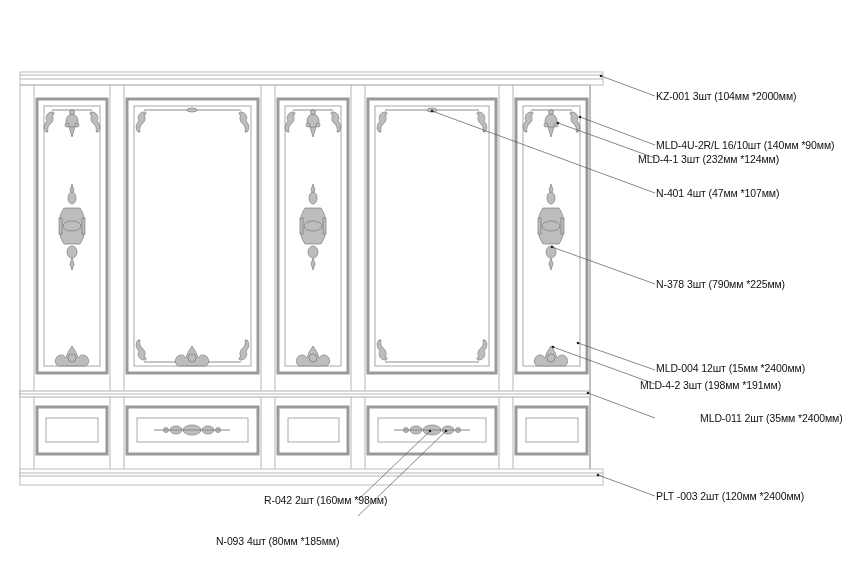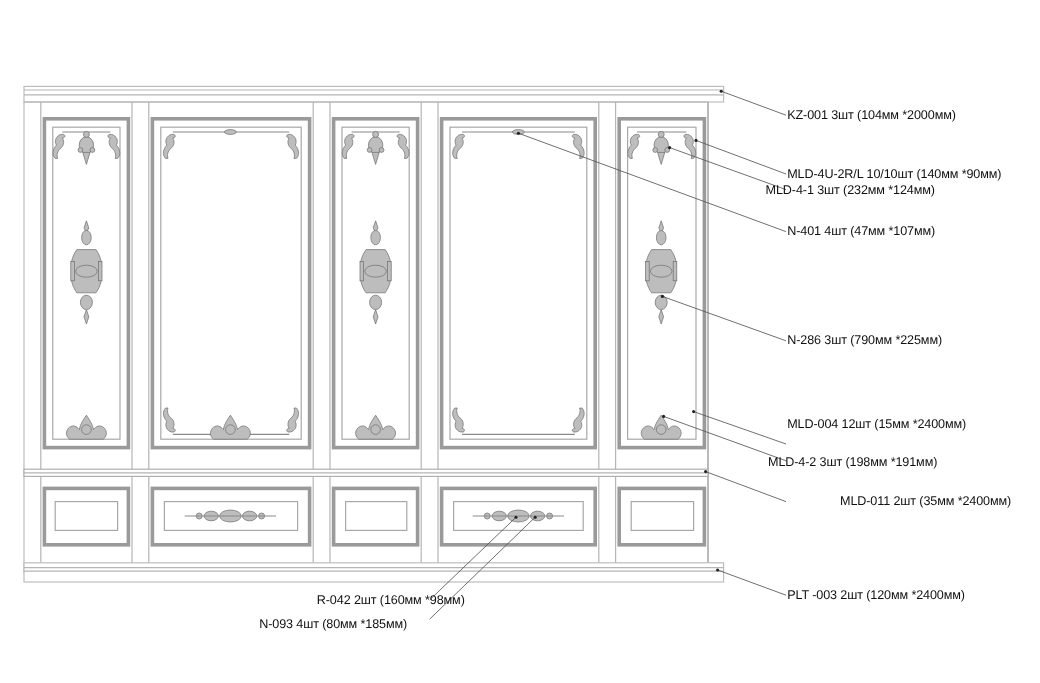--- a/index.html
+++ b/index.html
@@ -189,22 +189,22 @@
     <circle cx="578" cy="343" r="1.3"></circle>
     <circle cx="553" cy="347" r="1.3"></circle>
     <circle cx="588" cy="393" r="1.3"></circle>
     <circle cx="598" cy="475" r="1.3"></circle>
     <circle cx="430" cy="431" r="1.3"></circle>
     <circle cx="446" cy="431" r="1.3"></circle>
   </g>
 </svg>
 
 <div class="lbl" style="left:656px;top:90px;">KZ-001 3шт (104мм *2000мм)</div>
-<div class="lbl" style="left:656px;top:139px;">MLD-4U-2R/L 10/10шт (140мм *90мм)</div>
+<div class="lbl" style="left:656px;top:139px;">MLD-4U-2R/L 16/10шт (140мм *90мм)</div>
 <div class="lbl" style="left:638px;top:153px;">MLD-4-1  3шт (232мм *124мм)</div>
 <div class="lbl" style="left:656px;top:187px;">N-401 4шт (47мм *107мм)</div>
-<div class="lbl" style="left:656px;top:278px;">N-286 3шт (790мм *225мм)</div>
-<div class="lbl" style="left:656px;top:348px;">MLD-004  12шт (15мм *2400мм)</div>
+<div class="lbl" style="left:656px;top:278px;">N-378 3шт (790мм *225мм)</div>
+<div class="lbl" style="left:656px;top:362px;">MLD-004  12шт (15мм *2400мм)</div>
 <div class="lbl" style="left:640px;top:379px;">MLD-4-2  3шт (198мм *191мм)</div>
 <div class="lbl" style="left:656px;top:412px;padding-left:44px;">MLD-011  2шт (35мм *2400мм)</div>
 <div class="lbl" style="left:656px;top:490px;">PLT -003  2шт (120мм *2400мм)</div>
 <div class="lbl" style="left:216px;top:494px;margin-left:48px;">R-042  2шт (160мм *98мм)</div>
-<div class="lbl" style="left:216px;top:514px;">N-093  4шт (80мм *185мм)</div>
+<div class="lbl" style="left:216px;top:535px;">N-093  4шт (80мм *185мм)</div>
 
 </body></html>

